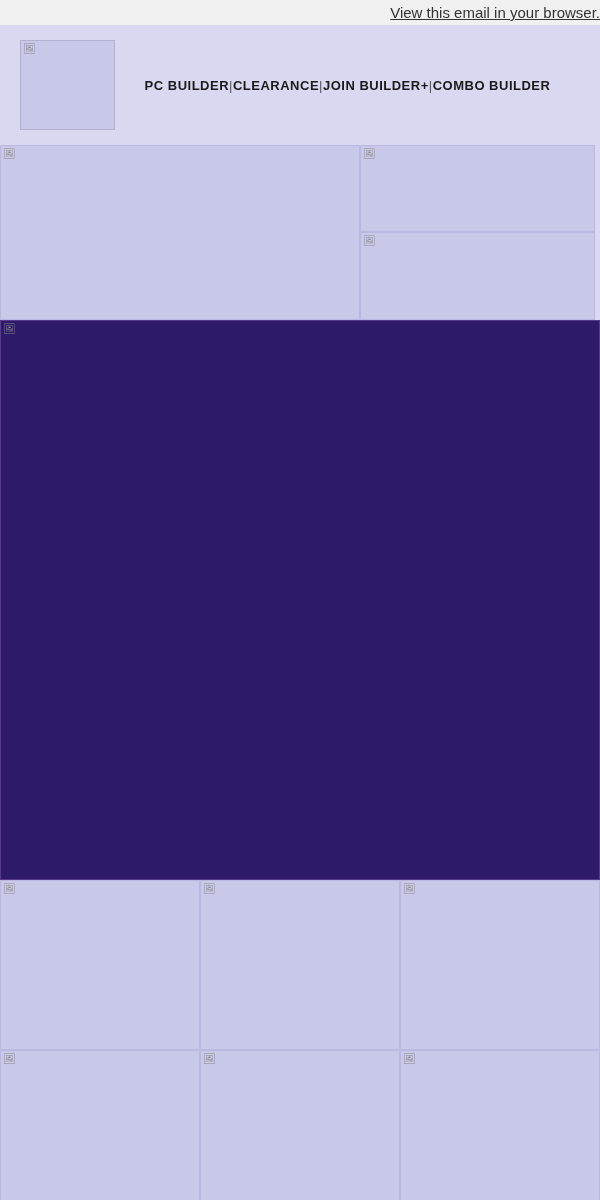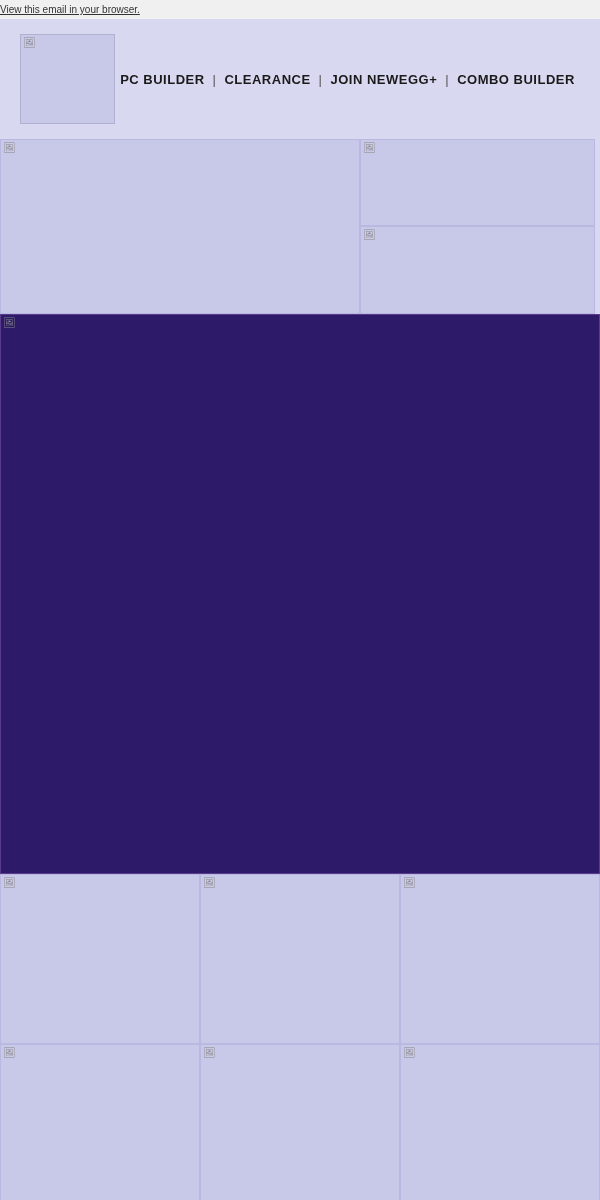--- a/index.html
+++ b/index.html
@@ -9,23 +9,23 @@
     }
 
     body {
       width: 600px;
       background-color: #f0f0f0;
       font-family: Arial, sans-serif;
     }
 
     .top-bar {
       background-color: #f0f0f0;
-      text-align: left;
+      text-align: right;
       padding: 4px 0;
-      font-size: 10px;
+      font-size: 15px;
     }
 
     .top-bar a {
       color: #333;
       text-decoration: underline;
     }
 
     .header {
       background-color: #d8d8f0;
       display: flex;
@@ -46,21 +46,20 @@
       padding: 2px;
       color: #888;
       font-size: 10px;
     }
 
     .nav {
       flex: 1;
       display: flex;
       align-items: center;
       justify-content: center;
-      gap: 8px;
       font-size: 13px;
       font-weight: bold;
       color: #1a1a1a;
       letter-spacing: 0.5px;
     }
 
     .nav-sep {
       color: #555;
       font-weight: normal;
     }
@@ -165,21 +164,21 @@
 
 <div class="header">
   <div class="logo-placeholder">
     <span>🖼</span>
   </div>
   <nav class="nav">
     <span class="nav-item">PC BUILDER</span>
     <span class="nav-sep">|</span>
     <span class="nav-item">CLEARANCE</span>
     <span class="nav-sep">|</span>
-    <span class="nav-item">JOIN NEWEGG+</span>
+    <span class="nav-item">JOIN BUILDER+</span>
     <span class="nav-sep">|</span>
     <span class="nav-item">COMBO BUILDER</span>
   </nav>
 </div>
 
 <div class="banner-section">
   <div class="banner-left">
     <span>🖼</span>
   </div>
   <div style="display:flex; flex-direction:column;">

